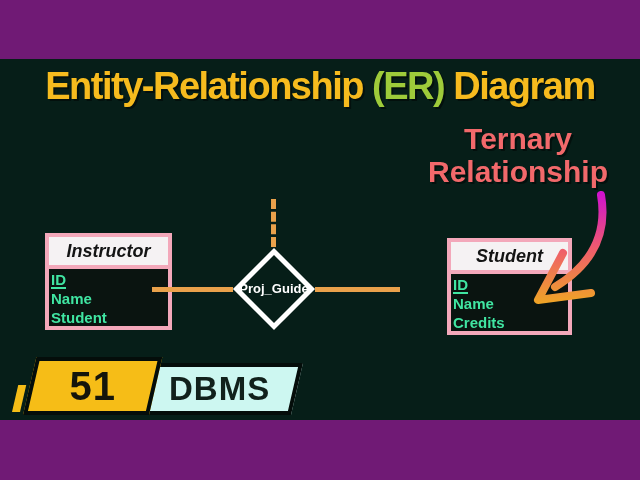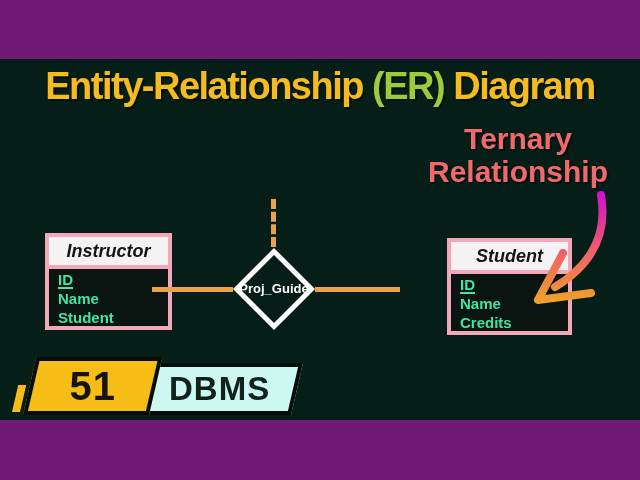--- a/index.html
+++ b/index.html
@@ -27,21 +27,21 @@
   .entity-body{
     margin-top:4px;background:#0a1410;color:#40e5a2;
     font-weight:700;font-size:15px;line-height:19px;box-sizing:border-box;
   }
   #entity-project{left:212px;top:120px;width:125px;height:78px;}
   #entity-project .entity-header{height:30px;line-height:30px;}
   #entity-project .entity-body{height:36px;line-height:30px;text-align:center;font-size:17px;letter-spacing:2px;}
   #entity-instructor{left:25px;top:233px;width:127px;height:97px;margin-left:20px;}
   #entity-student{left:400px;top:238px;width:125px;height:97px;margin-left:47px;}
   #entity-instructor .entity-header,#entity-student .entity-header{height:28px;line-height:28px;}
-  #entity-instructor .entity-body,#entity-student .entity-body{height:57px;padding:1px 0 0 9px;}
+  #entity-instructor .entity-body,#entity-student .entity-body{height:57px;padding:1px 0 0 2px;}
   .attr{display:block;}
   .attr.underlined{text-decoration:underline;text-underline-offset:2px;text-decoration-thickness:2px;}
 
   
   .connector{position:absolute;background:#e9a14b;}
   #connector-left{left:152px;top:287px;width:81px;height:5px;}
   #connector-right{left:315px;top:287px;width:85px;height:5px;}
   #connector-dashed{
     position:absolute;left:271px;top:199px;width:0;height:48px;
     border-left:5px dashed #e9a14b;background:none;

